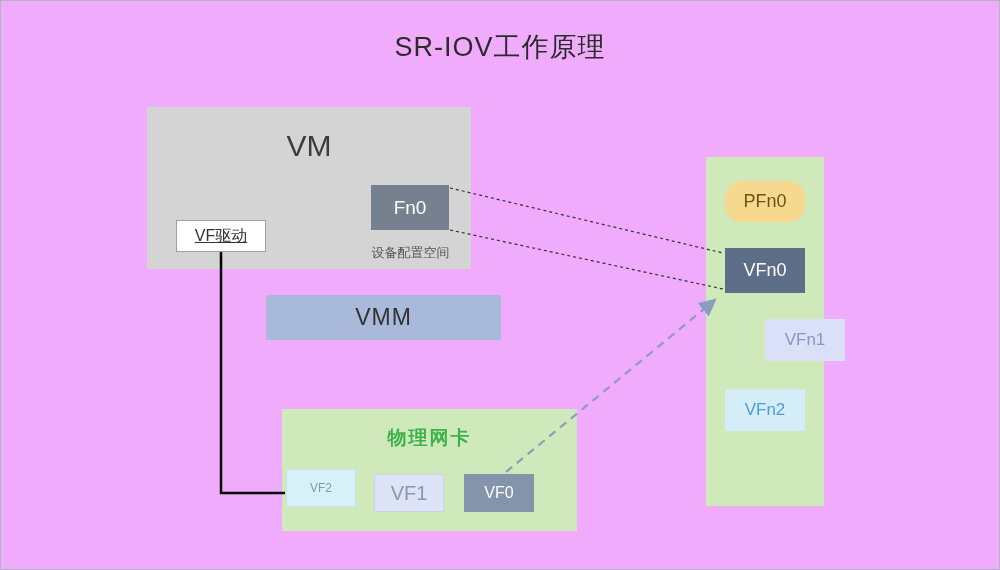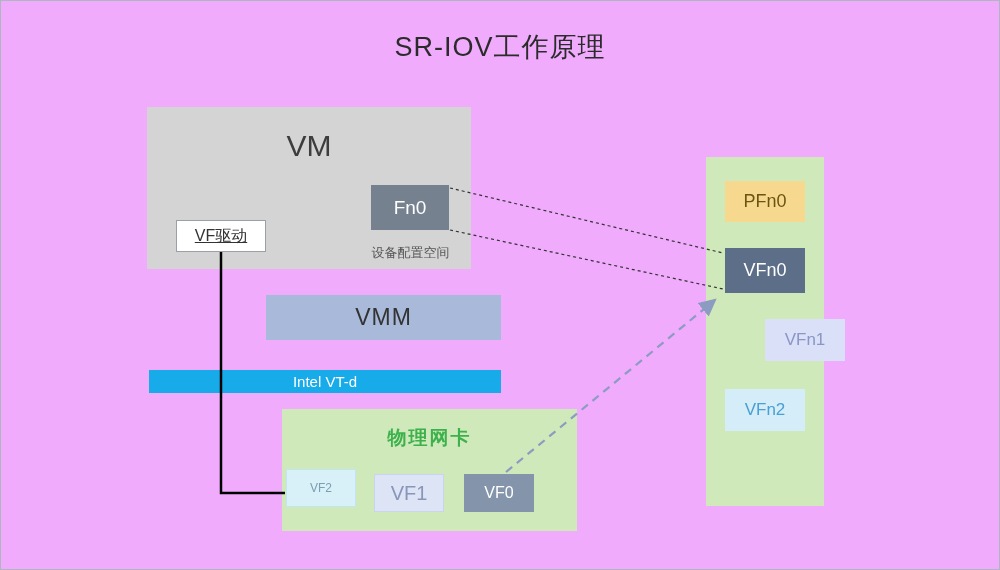--- a/index.html
+++ b/index.html
@@ -13,21 +13,21 @@
   .fn0{left:370px;top:184px;width:78px;height:45px;background:#75818f;color:#ffffff;font-size:19px;}
   .config-caption{position:absolute;left:357px;top:243px;width:105px;text-align:center;font-size:13px;color:#555555;}
   .vmm{left:265px;top:294px;width:235px;height:45px;background:#a9b9d9;font-size:23px;color:#333333;letter-spacing:1px;}
   .vtd{left:148px;top:369px;width:352px;height:23px;background:#17abe9;color:#ffffff;font-size:15px;}
   .nic{left:281px;top:408px;width:295px;height:122px;background:#cfe9bb;display:block;}
   .nic-label{position:absolute;left:0;top:16px;width:100%;text-align:center;font-size:19px;font-weight:bold;color:#3db24c;letter-spacing:2px;}
   .vf2{left:285px;top:468px;width:70px;height:38px;background:#d8f1f8;border:1px solid #c2e5f0;color:#7d9db0;font-size:12px;}
   .vf1{left:373px;top:473px;width:70px;height:38px;background:#dde4f6;border:1px solid #cbd4ee;color:#8a96b8;font-size:20px;}
   .vf0{left:463px;top:473px;width:70px;height:38px;background:#8495ab;color:#ffffff;font-size:16px;}
   .syspanel{left:705px;top:156px;width:118px;height:349px;background:#cfe9bb;display:block;}
-  .pfn0{left:724px;top:180px;width:80px;height:41px;background:#f6d98e;color:#6b5414;font-size:18px;}
+  .pfn0{left:724px;top:180px;width:80px;height:41px;background:#f6d98e;color:#6b5414;font-size:18px;border-radius:16px;}
   .vfn0{left:724px;top:247px;width:80px;height:45px;background:#5d6e88;color:#ffffff;font-size:18px;}
   .vfn1{left:724px;top:318px;width:80px;height:42px;background:#d9e0f7;color:#8a96c5;font-size:17px;margin-left:40px;}
   .vfn2{left:724px;top:388px;width:80px;height:42px;background:#d4edf8;color:#4a9fd4;font-size:17px;}
   .sys-caption{position:absolute;left:700px;top:460px;width:128px;text-align:center;font-size:13px;color:#444444;}
   svg.overlay{position:absolute;left:0;top:0;width:1000px;height:570px;pointer-events:none;}
 </style>
 </head>
 <body>
 
 <div class="canvas">
@@ -42,23 +42,20 @@
   </div>
   <div class="box fn0">
     <span>Fn0</span>
   </div>
   <div class="config-caption">设备配置空间</div>
 
   <div class="box vmm">
     <span>VMM</span>
   </div>
 
-  <div class="box vtd">
-    <span>Intel VT-d</span>
-  </div>
 
   <div class="box nic">
     <div class="nic-label">物理网卡</div>
   </div>
   <div class="box vf2">
     <span>VF2</span>
   </div>
   <div class="box vf1">
     <span>VF1</span>
   </div>

